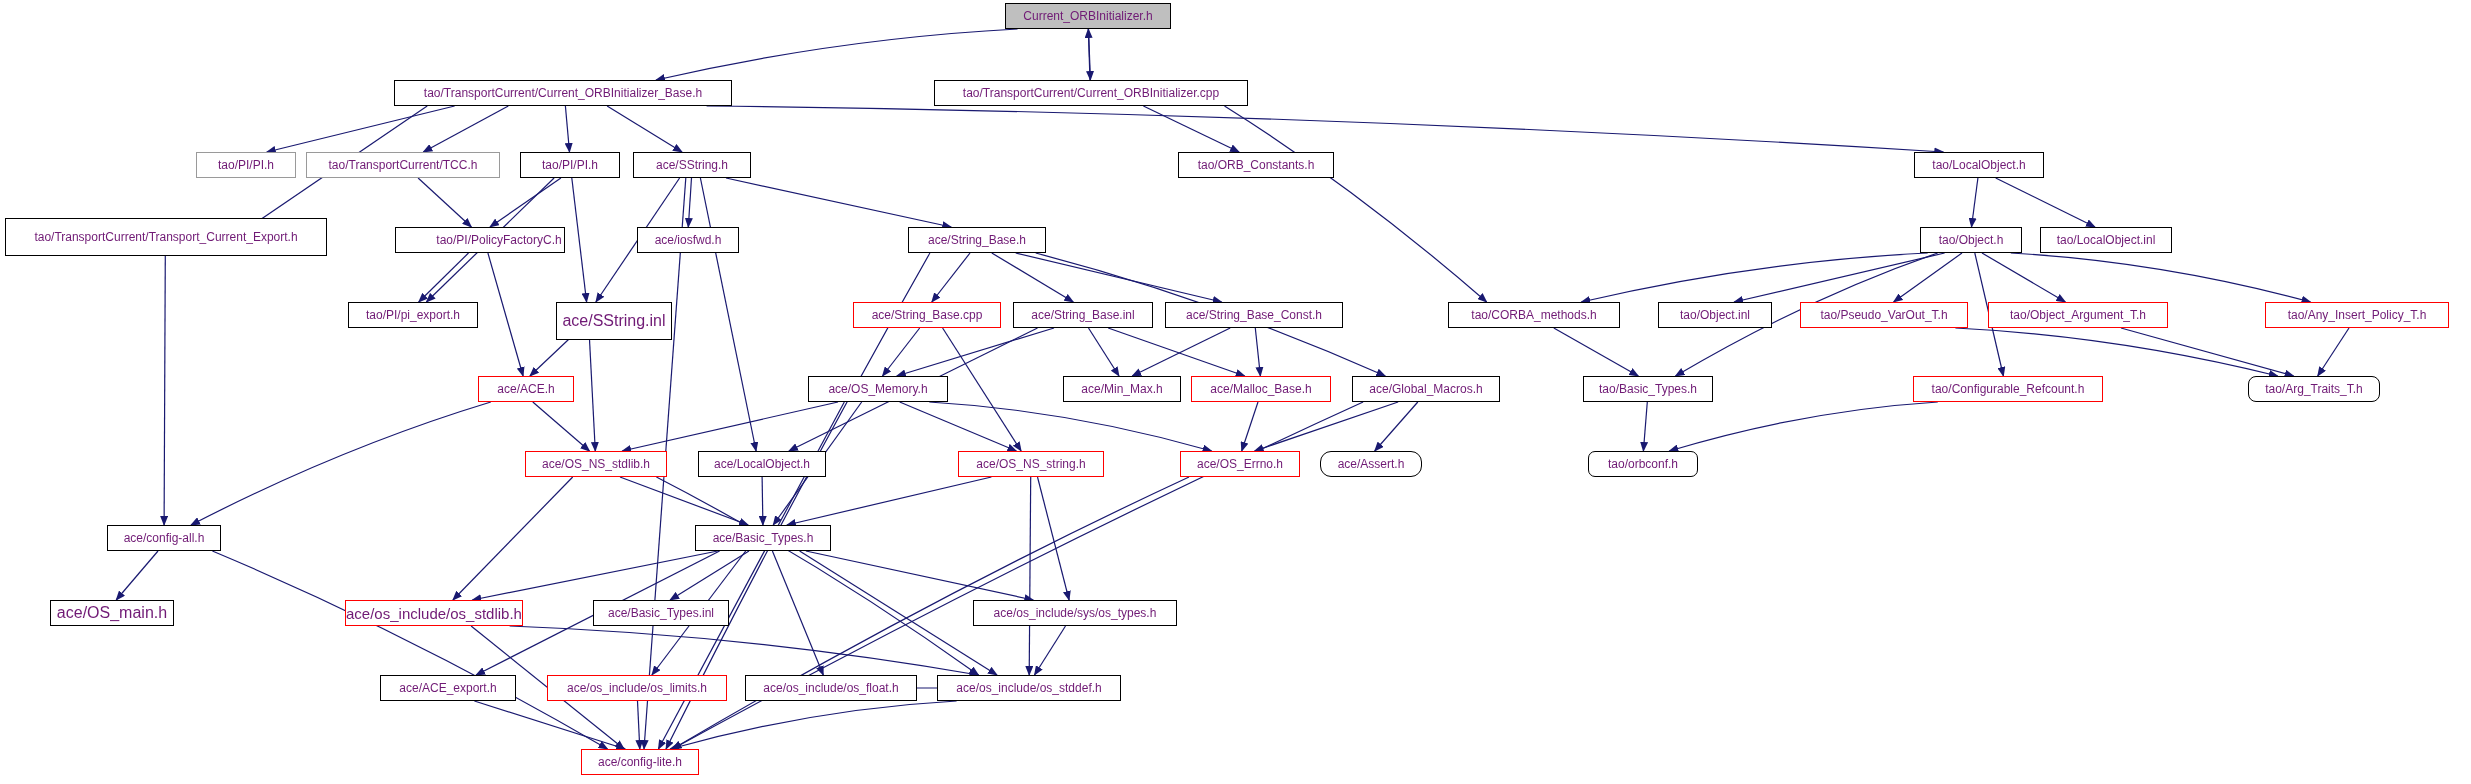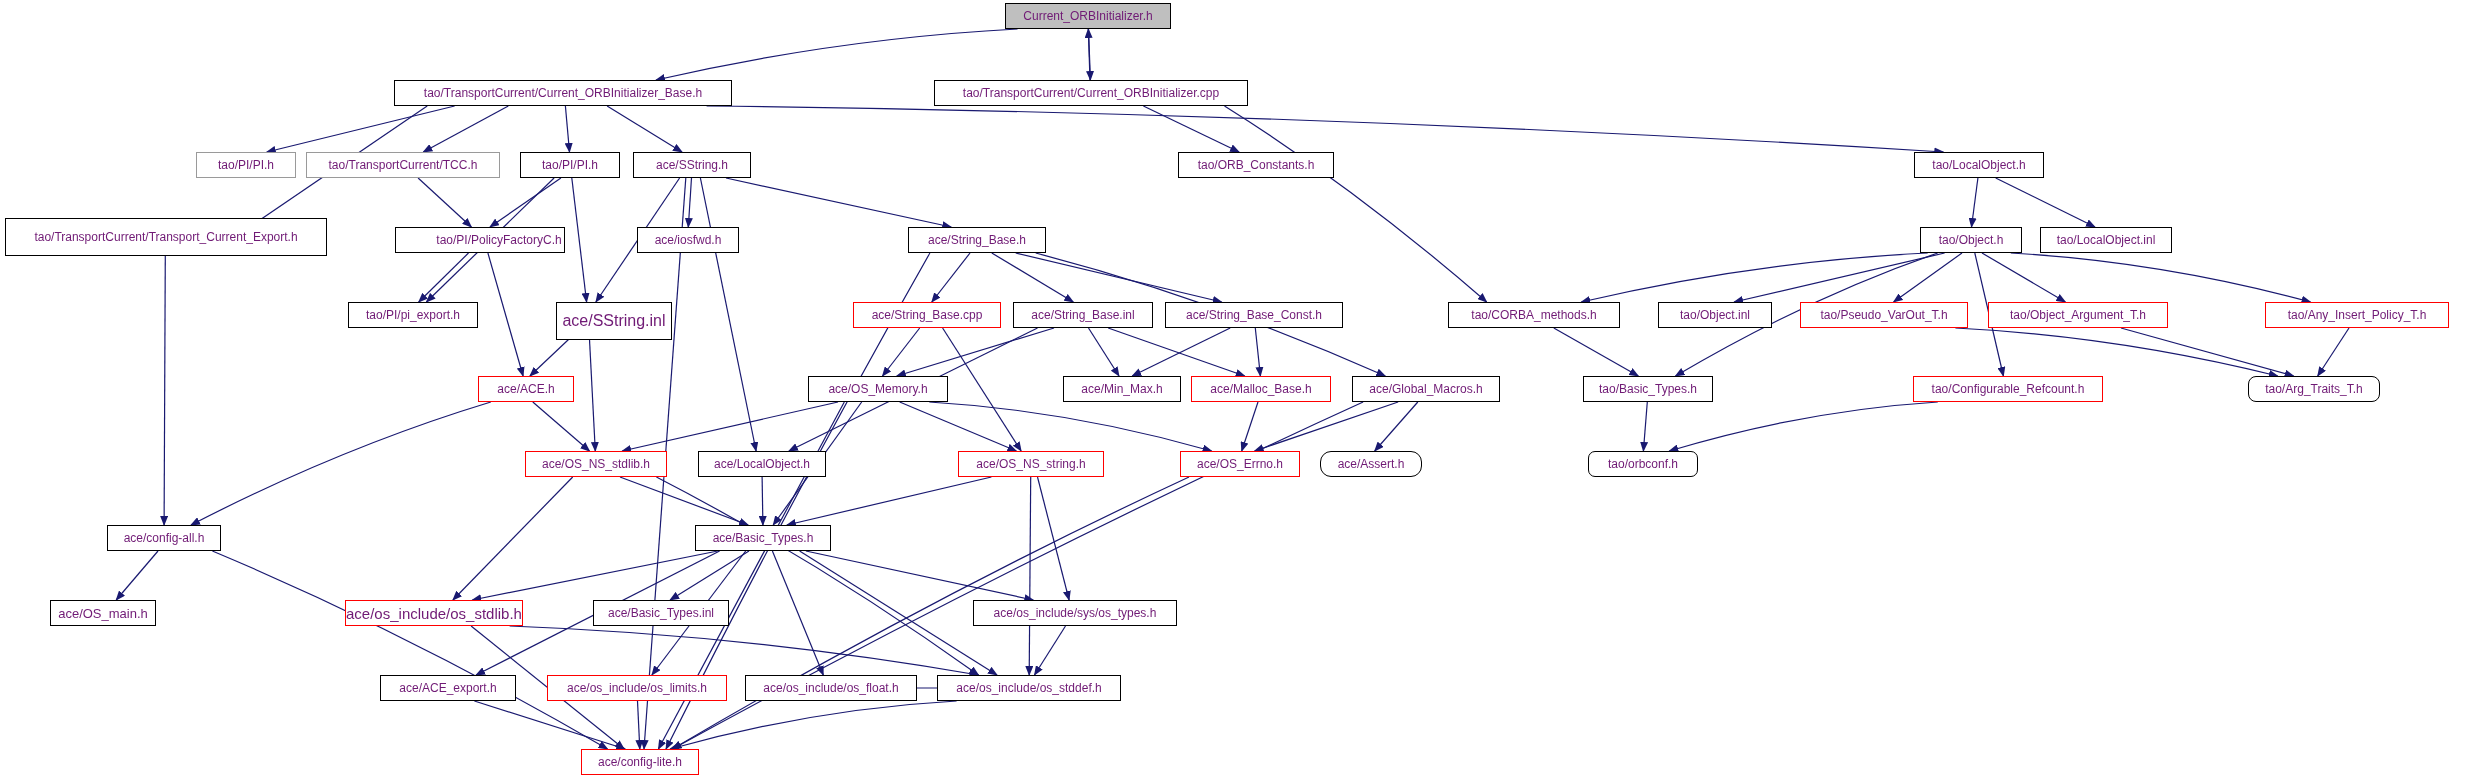--- a/index.html
+++ b/index.html
@@ -147,21 +147,21 @@
       <div class="node red" style="left: 1913px; top: 376px; width: 190px; height: 26px; font-size: 12px;">tao/Configurable_Refcount.h</div>
       <div class="node" style="left: 2248px; top: 376px; width: 132px; height: 26px; font-size: 12px; border-radius: 8px;">tao/Arg_Traits_T.h</div>
       <div class="node red" style="left: 525px; top: 451px; width: 142px; height: 26px; font-size: 12px;">ace/OS_NS_stdlib.h</div>
       <div class="node" style="left: 698px; top: 451px; width: 128px; height: 26px; font-size: 12px;">ace/LocalObject.h</div>
       <div class="node red" style="left: 958px; top: 451px; width: 146px; height: 26px; font-size: 12px; text-align: right;">ace/OS_NS_string.h</div>
       <div class="node red" style="left: 1180px; top: 451px; width: 120px; height: 26px; font-size: 12px;">ace/OS_Errno.h</div>
       <div class="node" style="left: 1320px; top: 451px; width: 102px; height: 26px; font-size: 12px; border-radius: 11px;">ace/Assert.h</div>
       <div class="node" style="left: 1588px; top: 451px; width: 110px; height: 26px; font-size: 12px; border-radius: 7px;">tao/orbconf.h</div>
       <div class="node" style="left: 107px; top: 525px; width: 114px; height: 26px; font-size: 12px;">ace/config-all.h</div>
       <div class="node" style="left: 695px; top: 525px; width: 136px; height: 26px; font-size: 12px;">ace/Basic_Types.h</div>
-      <div class="node" style="left: 50px; top: 600px; width: 106px; height: 26px; font-size: 13px; text-align: right;">ace/OS_main.h</div>
+      <div class="node" style="left: 50px; top: 600px; width: 124px; height: 26px; font-size: 16px; text-align: right;">ace/OS_main.h</div>
       <div class="node red" style="left: 345px; top: 600px; width: 178px; height: 26px; font-size: 15px;">ace/os_include/os_stdlib.h</div>
       <div class="node" style="left: 593px; top: 600px; width: 136px; height: 26px; font-size: 12px;">ace/Basic_Types.inl</div>
       <div class="node" style="left: 973px; top: 600px; width: 204px; height: 26px; font-size: 12px;">ace/os_include/sys/os_types.h</div>
       <div class="node" style="left: 380px; top: 675px; width: 136px; height: 26px; font-size: 12px;">ace/ACE_export.h</div>
       <div class="node red" style="left: 547px; top: 675px; width: 180px; height: 26px; font-size: 12px;">ace/os_include/os_limits.h</div>
       <div class="node" style="left: 745px; top: 675px; width: 172px; height: 26px; font-size: 12px;">ace/os_include/os_float.h</div>
       <div class="node" style="left: 937px; top: 675px; width: 184px; height: 26px; font-size: 12px;">ace/os_include/os_stddef.h</div>
       <div class="node red" style="left: 581px; top: 749px; width: 118px; height: 26px; font-size: 12px;">ace/config-lite.h</div>
     </div>
 </div>

